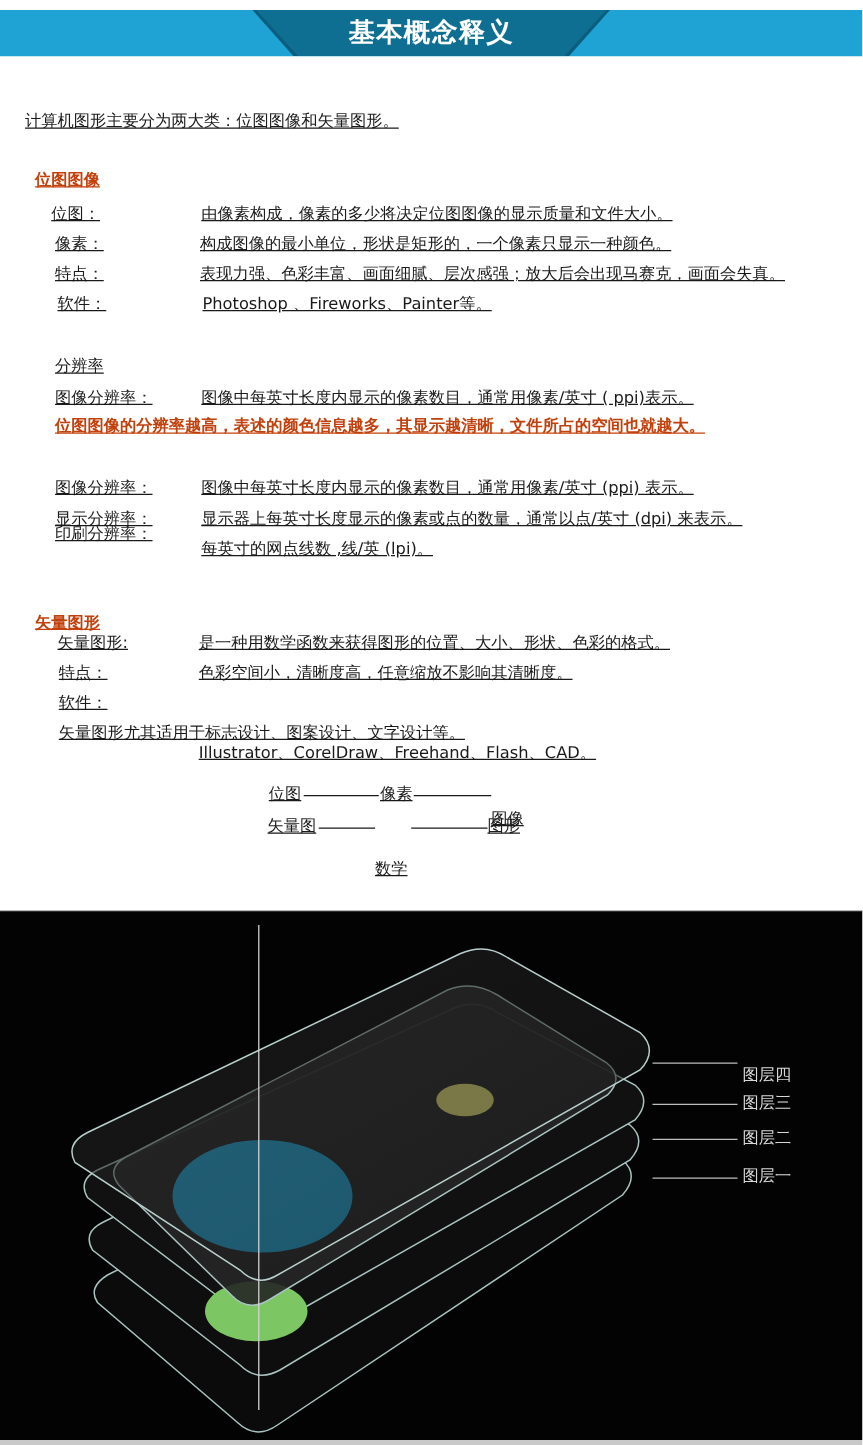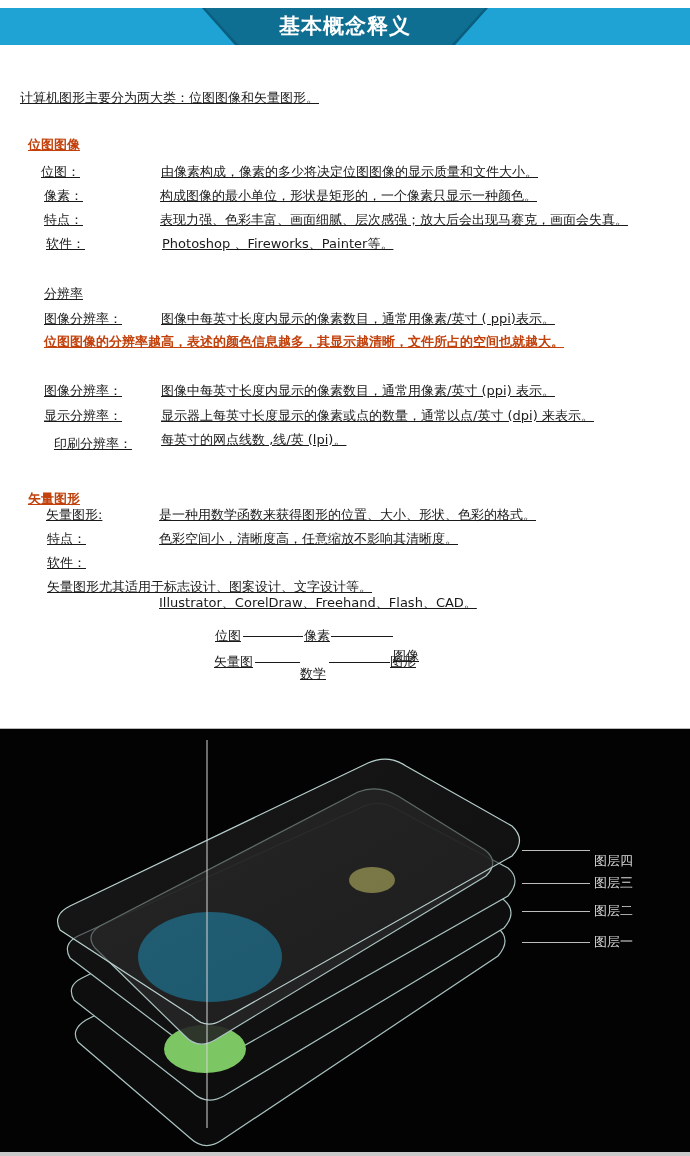--- a/index.html
+++ b/index.html
@@ -83,21 +83,21 @@
 
 <div>
   <div class="txt" style="left:44px; top:382px;">图像分辨率：</div>
   <div class="txt" style="left:161px; top:382px;">图像中每英寸长度内显示的像素数目，通常用像素/英寸 (ppi) 表示。</div>
 </div>
 <div>
   <div class="txt" style="left:44px; top:407px;">显示分辨率：</div>
   <div class="txt" style="left:161px; top:407px;">显示器上每英寸长度显示的像素或点的数量，通常以点/英寸 (dpi) 来表示。</div>
 </div>
 <div>
-  <div class="txt" style="left:44px; top:435px;margin-left:10px;">印刷分辨率：</div>
+  <div class="txt" style="left:44px; top:419px;">印刷分辨率：</div>
   <div class="txt" style="left:161px; top:431px;">每英寸的网点线数 ,线/英 (lpi)。</div>
 </div>
 
 <div class="txt blue" style="left:28px; top:490px;">矢量图形</div>
 <div>
   <div class="txt" style="left:46px; top:506px;">矢量图形:</div>
   <div class="txt" style="left:159px; top:506px;">是一种用数学函数来获得图形的位置、大小、形状、色彩的格式。</div>
 </div>
 <div>
   <div class="txt" style="left:47px; top:530px;">特点：</div>
@@ -112,21 +112,21 @@
 <div>
   <div class="txt" style="left:215px; top:627px;">位图</div>
   <div class="rel-line" style="left:243px; top:636px; width:60px;"></div>
   <div class="txt" style="left:304px; top:627px;">像素</div>
   <div class="rel-line" style="left:331px; top:636px; width:62px;"></div>
   <div class="txt" style="left:393px; top:647px;">图像</div>
 </div>
 <div>
   <div class="txt" style="left:214px; top:653px;">矢量图</div>
   <div class="rel-line" style="left:255px; top:662px; width:45px;"></div>
-  <div class="txt" style="left:300px; top:665px;text-align:center;">数学</div>
+  <div class="txt" style="left:300px; top:687px;text-align:center;">数学</div>
   <div class="rel-line" style="left:329px; top:662px; width:61px;"></div>
   <div class="txt" style="left:390px; top:653px;">图形</div>
 </div>
 
 <div class="dark-panel"></div>
 <div class="bottom-strip"></div>
 
 <svg class="diagram" width="690" height="1156" viewBox="0 0 690 1156">
   <defs>
     <linearGradient id="plateFill" x1="0" y1="0" x2="1" y2="1">

